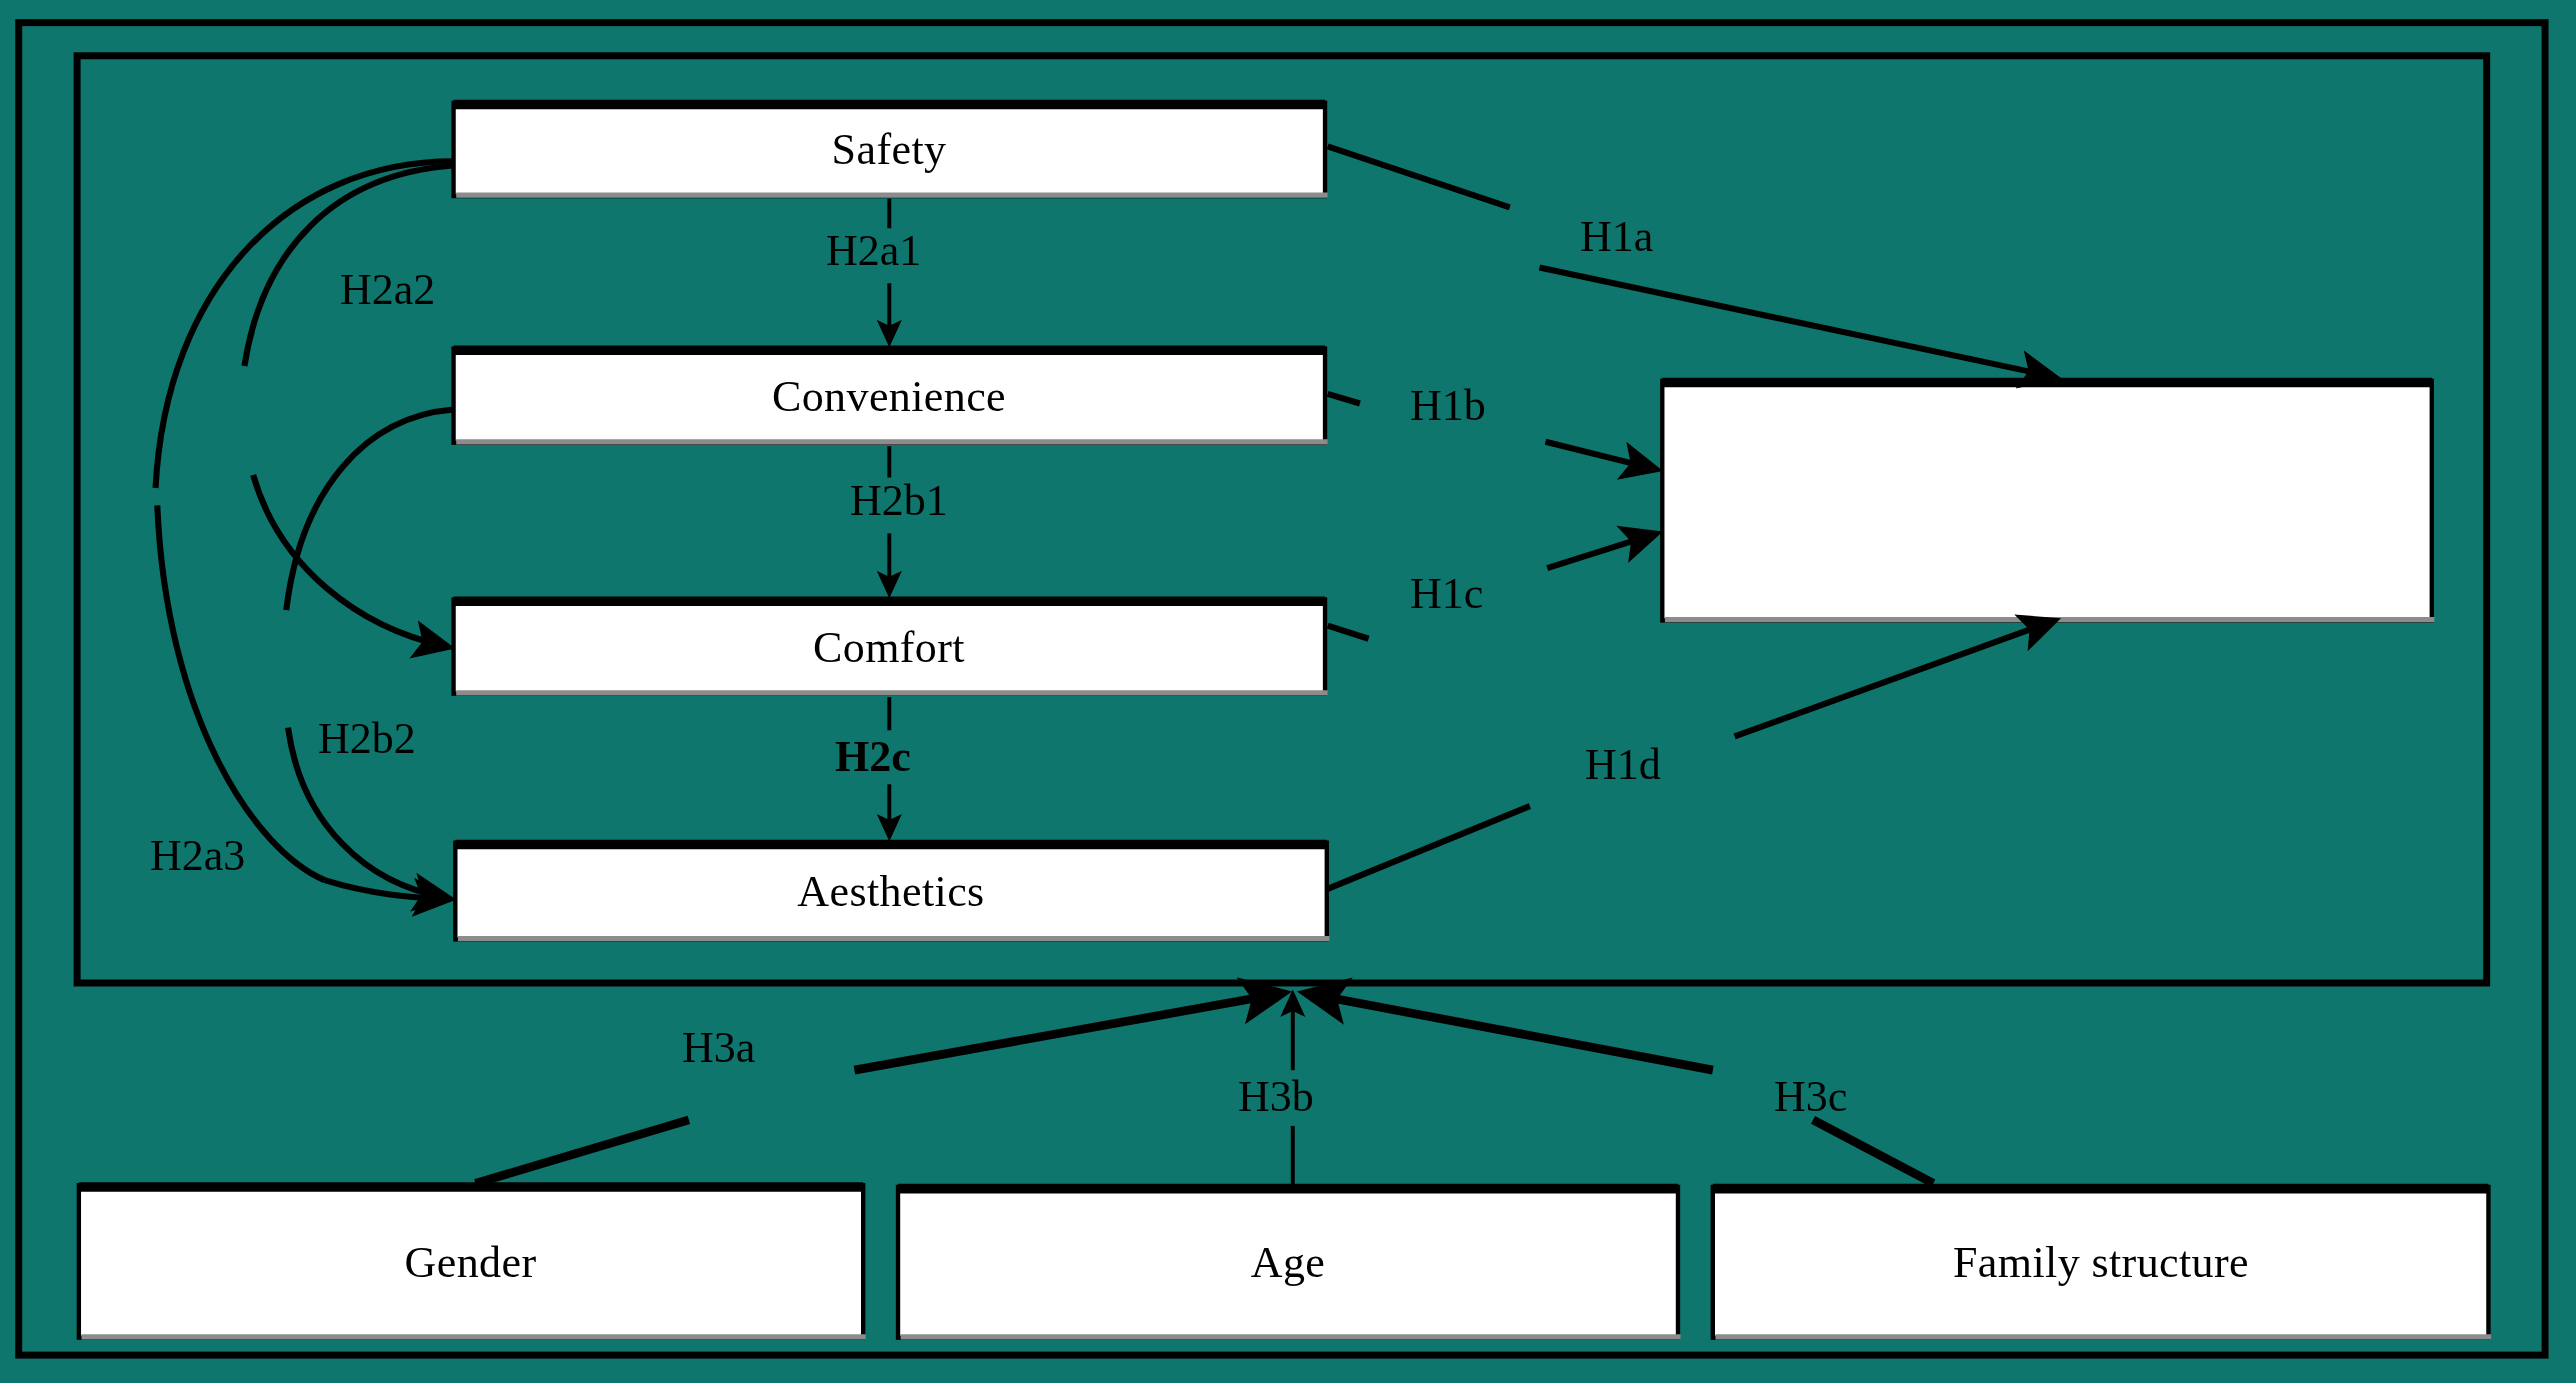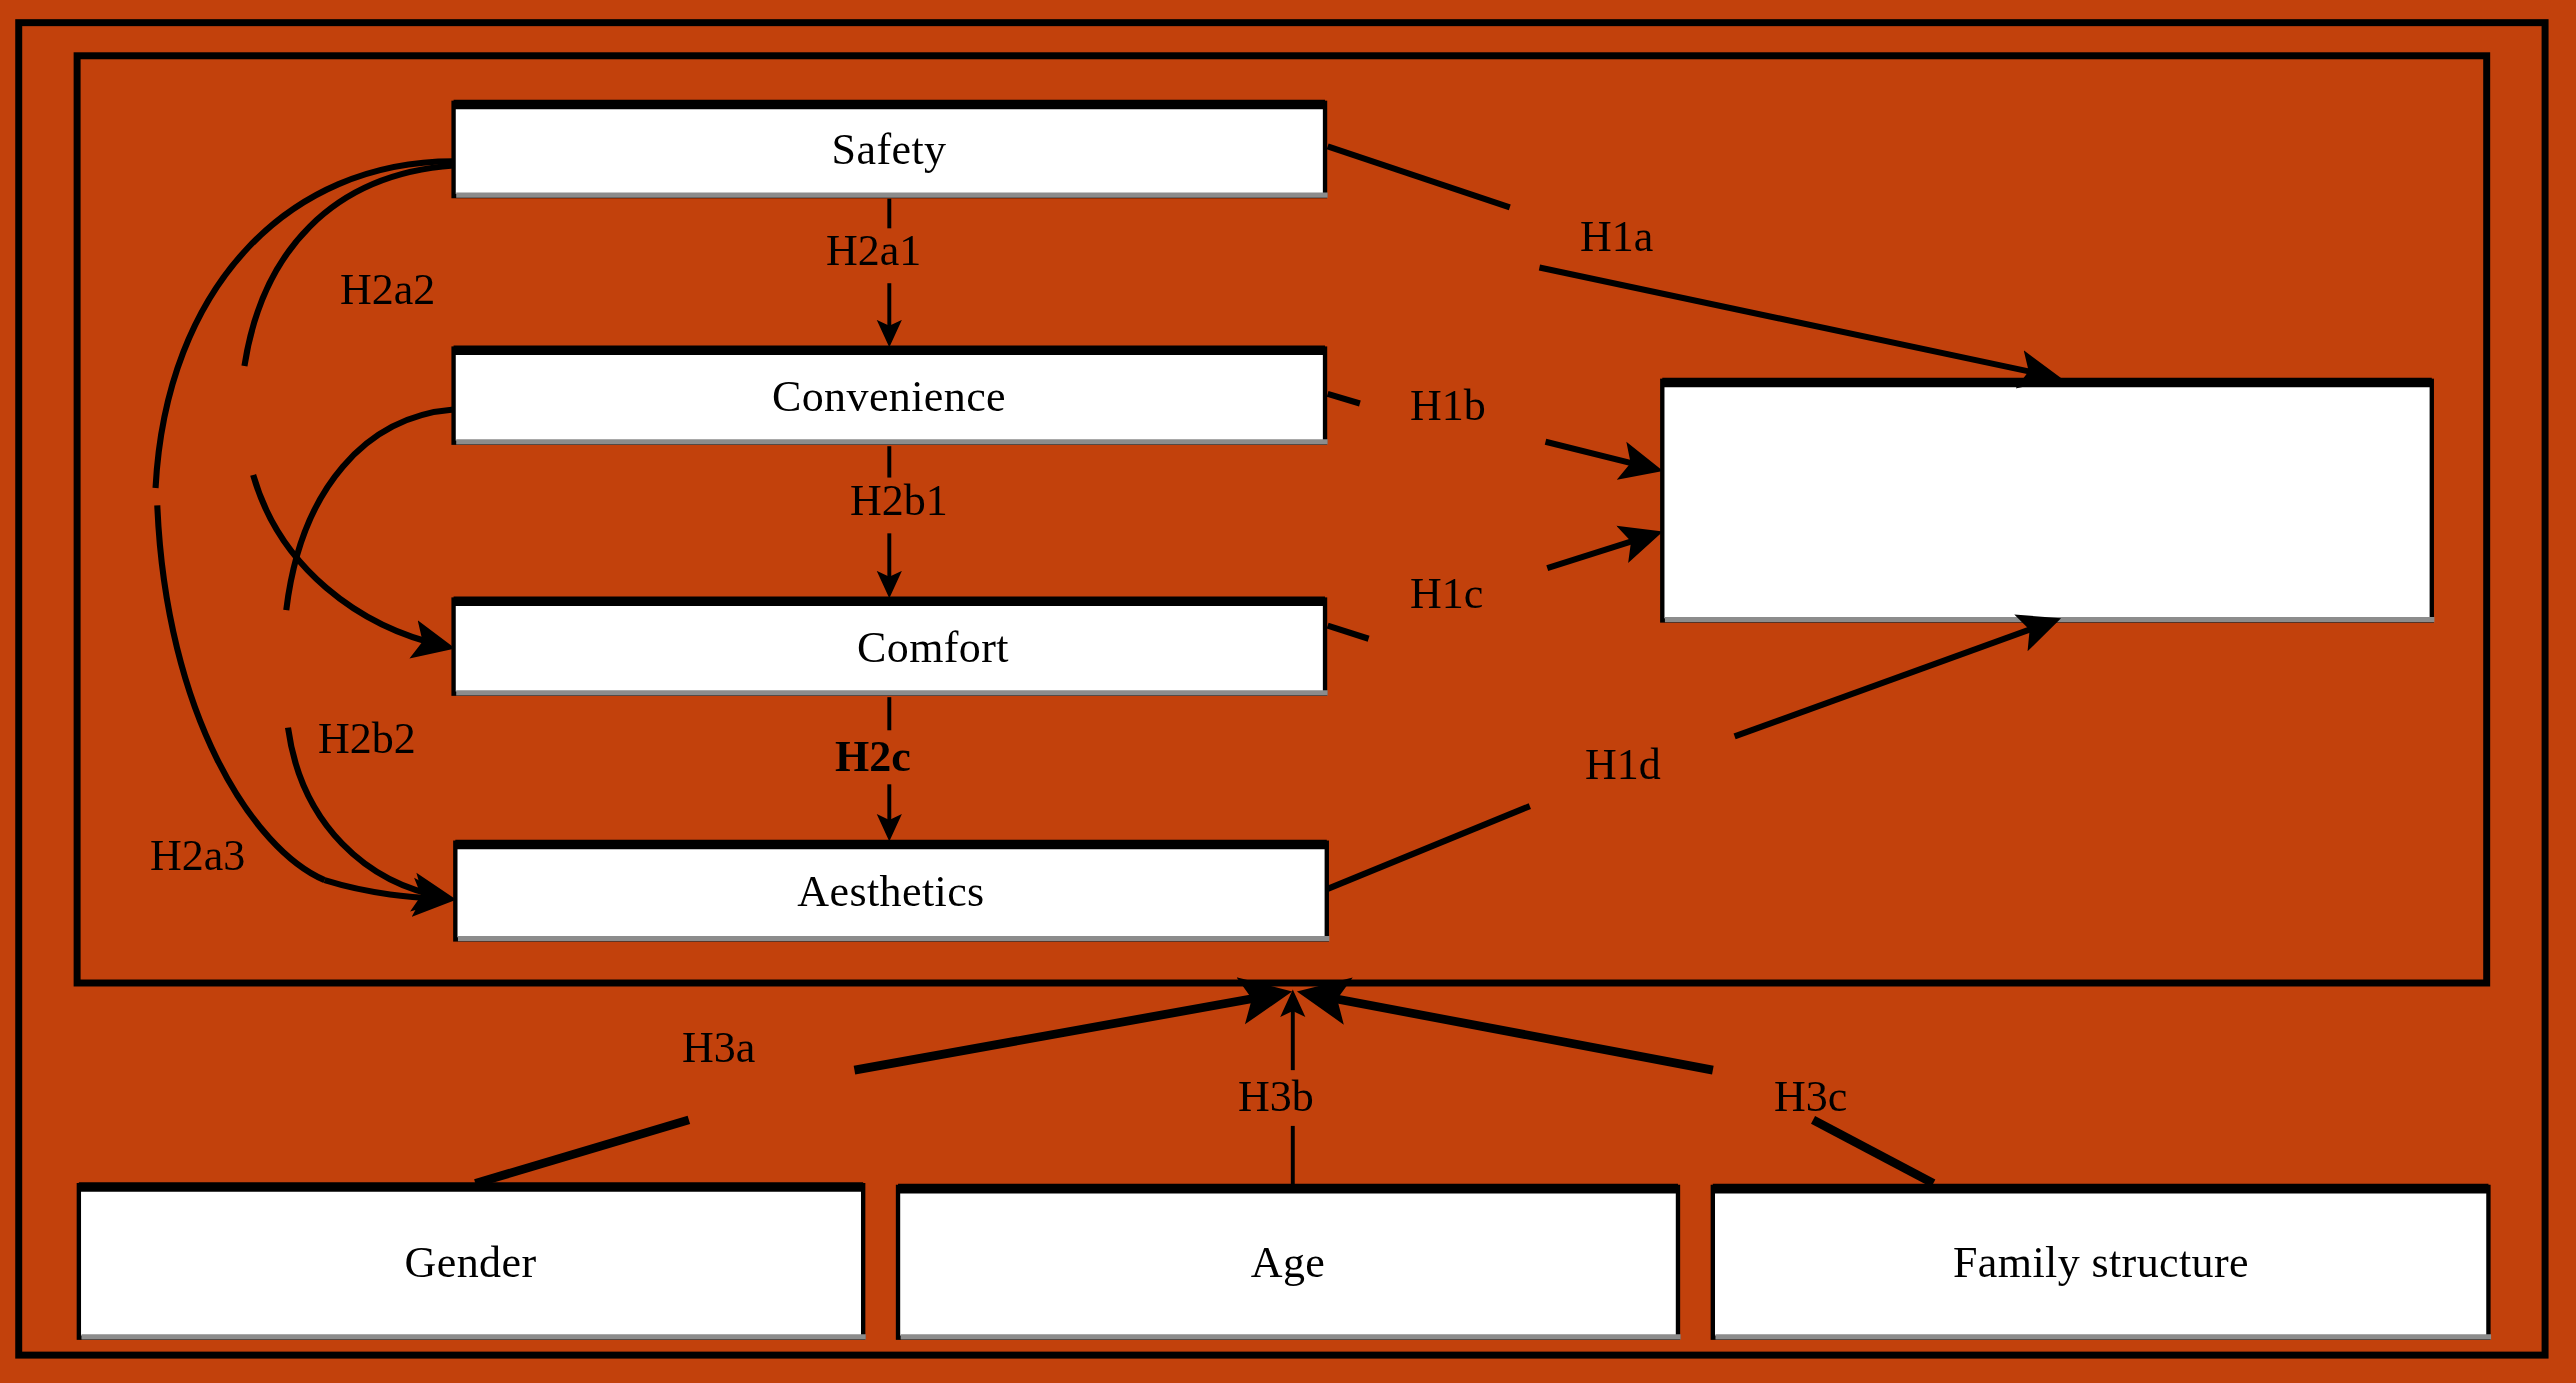--- a/index.html
+++ b/index.html
@@ -4,21 +4,21 @@
 <style>
   html, body {
     margin: 0;
     padding: 0;
     background: #ffffff;
   }
   #stage {
     position: relative;
     width: 2576px;
     height: 1383px;
-    background: #c2410c;
+    background: #0f766e;
     font-family: "Liberation Serif", "DejaVu Serif", serif;
     overflow: hidden;
   }
   svg.layer {
     position: absolute;
     left: 0;
     top: 0;
     width: 2576px;
     height: 1383px;
   }
@@ -177,21 +177,21 @@
     <line class="edge-thin" x1="1483" y1="1228" x2="1483" y2="1142" marker-end="url(#arrow)"></line>
 
     <line class="edge-thick" x1="2218" y1="1358" x2="2080" y2="1285"></line>
     <line class="edge-thick" x1="1965" y1="1228" x2="1500" y2="1140" marker-end="url(#arrowbig)"></line>
   </svg>
 
   <div class="node-label" style="left:453px; top:103px; width:872px; height:93px;">Safety</div>
 
   <div class="node-label" style="left:453px; top:349px; width:872px; height:94px;">Convenience</div>
 
-  <div class="node-label" style="left:453px; top:600px; width:872px; height:94px;margin-left:44px;">Comfort</div>
+  <div class="node-label" style="left:453px; top:600px; width:872px; height:94px;">Comfort</div>
 
   <div class="node-label" style="left:455px; top:843px; width:872px; height:97px;">Aesthetics</div>
 
 
   <div class="node-label" style="left:78px; top:1186px; width:785px; height:153px;">Gender</div>
 
   <div class="node-label" style="left:898px; top:1187px; width:780px; height:151px;">Age</div>
 
   <div class="node-label" style="left:1713px; top:1187px; width:776px; height:151px;">Family structure</div>
 

